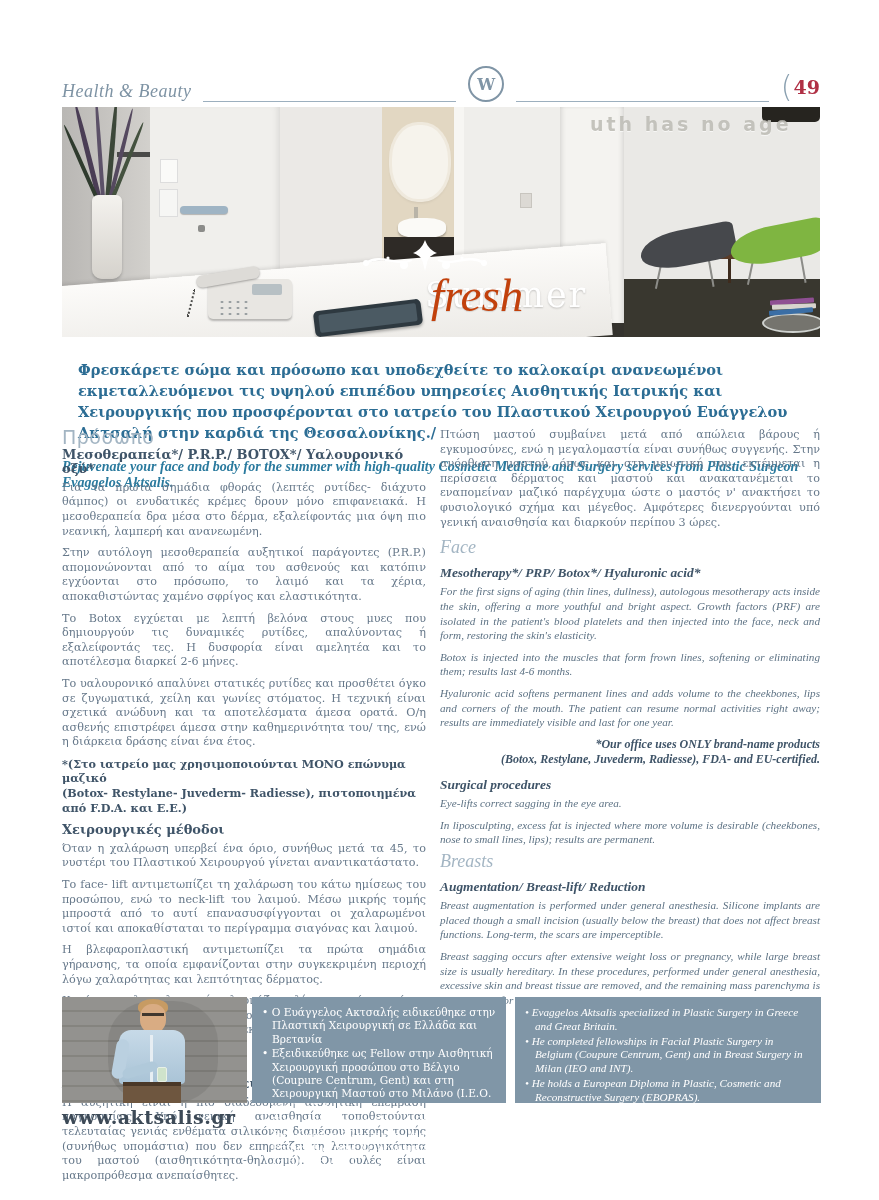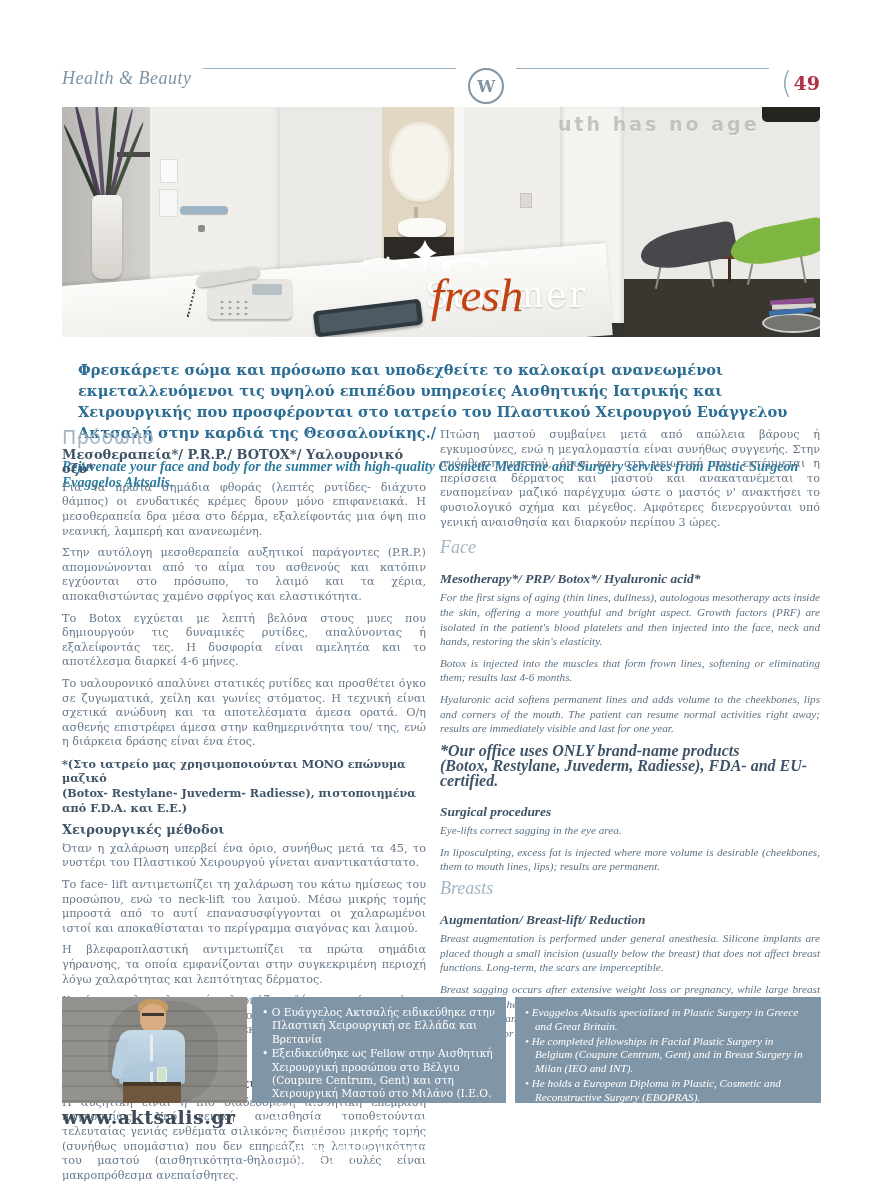--- a/index.html
+++ b/index.html
@@ -1,21 +1,21 @@
 <!DOCTYPE html>
 <html><head>
 <meta charset="utf-8">
 <style>
   html,body{margin:0;padding:0;background:#ffffff;}
   .page{position:relative;width:879px;height:1200px;background:#ffffff;overflow:hidden;
         font-family:"DejaVu Serif",serif;-webkit-font-smoothing:antialiased;}
 
   
   .mag-header{position:absolute;left:62px;top:68px;width:758px;height:34px;
-              display:flex;align-items:flex-start;}
+              display:flex;align-items:flex-end;}
   .mag-title{font-family:"Liberation Serif",serif;font-style:italic;font-size:18px;
              color:#7e93a4;white-space:nowrap;letter-spacing:.5px;}
   .rule{flex:1;height:1px;background:#9cafbe;margin:0 12px;}
   .logo-circle{width:32px;height:32px;border:2px solid #8095a6;border-radius:50%;
                display:flex;align-items:center;justify-content:center;flex:0 0 auto;}
   .logo-w{font-family:"DejaVu Serif",serif;font-size:16px;font-weight:bold;color:#8095a6;}
   .page-num{display:flex;align-items:center;white-space:nowrap;}
   .paren{font-size:30px;font-weight:200;color:#8aa0b0;font-family:"DejaVu Sans",sans-serif;
          margin-right:1px;line-height:30px;}
   .num{font-size:19px;font-weight:bold;color:#b03045;font-family:"DejaVu Serif",serif;}
@@ -65,21 +65,21 @@
   .cl2{left:648px;top:150px;transform:rotate(-10deg);}
   .cl3{left:688px;top:148px;transform:rotate(12deg);}
   .cl4{left:740px;top:146px;transform:rotate(-10deg);}
   .h-sidetable{left:648px;top:138px;width:42px;height:14px;background:#5a3c28;border-radius:2px;}
   .h-sidetableleg{left:666px;top:150px;width:3px;height:26px;background:#3e2b1d;}
   .h-magtable{left:700px;top:206px;width:58px;height:16px;border:2px solid #cfd2cf;border-radius:50%;background:rgba(230,232,230,.35);}
   .mag{height:5px;width:44px;border-radius:1px;}
   .m1{left:708px;top:192px;background:#8f4f93;transform:rotate(-4deg);}
   .m2{left:710px;top:197px;background:#d8d4ce;transform:rotate(-2deg);}
   .m3{left:707px;top:202px;background:#3b6ea5;transform:rotate(-5deg);}
-  .h-walltext{left:496px;top:6px;width:240px;font-family:"DejaVu Sans",sans-serif;
+  .h-walltext{left:528px;top:6px;width:240px;font-family:"DejaVu Sans",sans-serif;
               font-weight:bold;font-size:19px;letter-spacing:3px;color:rgba(186,184,178,.85);
               text-shadow:0 1px 0 rgba(255,255,255,.6);}
   .h-desk{left:-12px;top:158px;width:560px;height:92px;transform:rotate(-4.5deg);
           background:linear-gradient(180deg,#fcfbf9,#ebe9e5);box-shadow:0 -2px 4px rgba(0,0,0,.10);}
   .h-phone{left:132px;top:168px;width:98px;height:46px;}
   .phone-body{left:14px;top:4px;width:84px;height:40px;background:#e8e6e2;border-radius:5px;
               box-shadow:0 2px 2px rgba(0,0,0,.25);}
   .phone-display{left:58px;top:9px;width:30px;height:11px;background:#b7c0c4;border-radius:2px;}
   .phone-keys{left:24px;top:24px;width:34px;height:16px;
       background-image:radial-gradient(#9aa0a2 1.5px,transparent 1.7px);background-size:8px 6px;}
@@ -109,24 +109,24 @@
   .col{position:absolute;top:428px;color:#66788a;font-size:11.2px;line-height:14.6px;}
   .col-left{left:62px;width:364px;font-family:"DejaVu Serif",serif;}
   .col-right{left:440px;width:380px;font-family:"Liberation Serif",serif;}
   .col p{margin:0 0 7px 0;text-align:justify;}
   .sec-gr{font-family:"DejaVu Sans",sans-serif;font-weight:normal;font-size:19px;color:#a3b5c3;
           margin:2px 0 3px 0;letter-spacing:.5px;}
   .sub-gr{font-size:13px;font-weight:bold;color:#3f5468;margin:0 0 4px 0;}
   .note-gr{font-size:11.2px;font-weight:bold;color:#3f5468;margin:2px 0 8px 0;line-height:14.6px;}
   .sec-en{font-family:"Liberation Serif",serif;font-style:italic;font-weight:normal;font-size:18px;
           color:#a3b5c3;margin:4px 0 2px 0;}
-  .sub-en{font-style:italic;font-size:13.4px;font-weight:bold;color:#3f5468;margin:17px 0 4px 0;}
+  .sub-en{font-style:italic;font-size:13.4px;font-weight:bold;color:#3f5468;margin:11px 0 4px 0;}
   .col-right p{font-style:italic;color:#5d7284;}
   .col-right p.gr-cont{font-style:normal;font-family:"DejaVu Serif",serif;color:#66788a;margin-bottom:10px;}
-  .note-en{font-style:italic;font-size:16px;font-weight:bold;color:#3f5468;margin:2px 0 6px 0;line-height:15px;}
+  .note-en{font-style:italic;font-size:12px;font-weight:bold;color:#3f5468;margin:2px 0 6px 0;line-height:15px;text-align:right;}
 
   
   .doctor-photo{position:absolute;left:62px;top:997px;width:185px;height:106px;overflow:hidden;
       background:repeating-linear-gradient(180deg,#93928f 0 13px,#85847f 13px 15px);}
   .doctor-photo *{position:absolute;}
   .d-shadow{left:46px;top:4px;width:110px;height:102px;background:rgba(0,0,0,.08);border-radius:40%;}
   .d-hair{left:76px;top:2px;width:30px;height:16px;background:#c79b63;border-radius:50% 50% 40% 40%;}
   .d-head{left:78px;top:7px;width:26px;height:29px;background:#d9ac83;border-radius:45%;}
   .d-glasses{left:80px;top:16px;width:22px;height:6px;border-top:3px solid #40372e;}
   .d-shirt{left:57px;top:33px;width:66px;height:54px;background:linear-gradient(180deg,#c7dae8,#a9c3d6);
@@ -244,50 +244,50 @@
   <div class="intro">
     <p class="intro-gr">Φρεσκάρετε σώμα και πρόσωπο και υποδεχθείτε το καλοκαίρι ανανεωμένοι  εκμεταλλευόμενοι τις υψηλού επιπέδου υπηρεσίες Αισθητικής Ιατρικής και Χειρουργικής που προσφέρονται στο ιατρείο του Πλαστικού Χειρουργού Ευάγγελου Ακτσαλή στην καρδιά της Θεσσαλονίκης./</p>
     <p class="intro-en">Rejuvenate your face and body for the summer with high-quality Cosmetic Medicine and Surgery services from Plastic Surgeon Evaggelos Aktsalis.</p>
   </div>
 
   <div class="col col-left">
     <h2 class="sec-gr">Πρόσωπο</h2>
     <h3 class="sub-gr">Μεσοθεραπεία*/ P.R.P./ BOTOX*/ Υαλουρονικό οξύ*</h3>
     <p>Για τα πρώτα σημάδια φθοράς (λεπτές ρυτίδες- διάχυτο θάμπος) οι ενυδατικές κρέμες δρουν μόνο επιφανειακά. Η μεσοθεραπεία δρα μέσα στο δέρμα, εξαλείφοντάς μια όψη πιο νεανική, λαμπερή και ανανεωμένη.</p>
     <p>Στην αυτόλογη μεσοθεραπεία αυξητικοί παράγοντες (P.R.P.) απομονώνονται από το αίμα του ασθενούς και κατόπιν εγχύονται στο πρόσωπο, το λαιμό και τα χέρια, αποκαθιστώντας χαμένο σφρίγος και ελαστικότητα.</p>
-    <p>Το Botox εγχύεται με λεπτή βελόνα στους μυες που δημιουργούν τις δυναμικές ρυτίδες, απαλύνοντας ή εξαλείφοντάς τες. Η δυσφορία είναι αμελητέα και το αποτέλεσμα διαρκεί 4-6 μήνες.</p>
+    <p>Το Botox εγχύεται με λεπτή βελόνα στους μυες που δημιουργούν τις δυναμικές ρυτίδες, απαλύνοντας ή εξαλείφοντάς τες. Η δυσφορία είναι αμελητέα και το αποτέλεσμα διαρκεί 2-6 μήνες.</p>
     <p>Το υαλουρονικό απαλύνει στατικές ρυτίδες και προσθέτει όγκο σε ζυγωματικά, χείλη και γωνίες στόματος. Η τεχνική είναι σχετικά ανώδυνη και τα αποτελέσματα άμεσα ορατά. Ο/η ασθενής επιστρέφει άμεσα στην καθημερινότητα του/ της, ενώ η διάρκεια δράσης είναι ένα έτος.</p>
     <div class="note-gr">
       <div>*(Στο ιατρείο μας χρησιμοποιούνται ΜΟΝΟ επώνυμα μαζικό</div>
       <div>(Botox- Restylane- Juvederm- Radiesse), πιστοποιημένα από F.D.A. και Ε.Ε.)</div>
     </div>
     <h3 class="sub-gr">Χειρουργικές μέθοδοι</h3>
     <p>Όταν η χαλάρωση υπερβεί ένα όριο, συνήθως μετά τα 45, το νυστέρι του Πλαστικού Χειρουργού γίνεται αναντικατάστατο.</p>
     <p>Το face- lift αντιμετωπίζει τη χαλάρωση του κάτω ημίσεως του προσώπου, ενώ το neck-lift του λαιμού. Μέσω μικρής τομής μπροστά από το αυτί επανασυσφίγγονται οι χαλαρωμένοι ιστοί και αποκαθίσταται το περίγραμμα σιαγόνας και λαιμού.</p>
     <p>Η βλεφαροπλαστική αντιμετωπίζει τα πρώτα σημάδια γήρανσης, τα οποία εμφανίζονται στην συγκεκριμένη περιοχή λόγω χαλαρότητας και λεπτότητας δέρματος.</p>
     <p>Κατά την λιπογλυπτική πλεονάζον λίπος εγχύεται όπου επιθυμούμε επιπλέον όγκο (συνήθως ζυγωματικά, ρινοπαρειακές, χείλη). Πλεονέκτημα της τεχνικής είναι η μονιμότητα του αποτελέσματος.</p>
     <h2 class="sec-gr">Μαστός</h2>
     <h3 class="sub-gr">Αυξητική / ανόρθωση/ μειωτική μαστού</h3>
     <p>Η αυξητική είναι η πιο διαδεδομένη αισθητική επέμβαση παγκοσμίως. Υπό γενική αναισθησία τοποθετούνται τελευταίας γενιάς ενθέματα σιλικόνης διαμέσου μικρής τομής (συνήθως υπομάστια) που δεν επηρεάζει τη λειτουργικότητα του μαστού (αισθητικότητα-θηλασμό). Οι ουλές είναι μακροπρόθεσμα ανεπαίσθητες.</p>
   </div>
 
   <div class="col col-right">
     <p class="gr-cont">Πτώση μαστού συμβαίνει μετά από απώλεια βάρους ή εγκυμοσύνες, ενώ η μεγαλομαστία είναι συνήθως συγγενής. Στην ανόρθωση μαστού, όπως και στη μειωτική του, εκτέμνεται η περίσσεια δέρματος και μαστού και ανακατανέμεται το εναπομείναν μαζικό παρέγχυμα ώστε ο μαστός ν' ανακτήσει το φυσιολογικό σχήμα και μέγεθος. Αμφότερες διενεργούνται υπό γενική αναισθησία και διαρκούν περίπου 3 ώρες.</p>
     <h2 class="sec-en">Face</h2>
     <h3 class="sub-en">Mesotherapy*/ PRP/ Botox*/ Hyaluronic acid*</h3>
-    <p>For the first signs of aging (thin lines, dullness), autologous mesotherapy acts inside the skin, offering a more youthful and bright aspect. Growth factors (PRF) are isolated in the patient's blood platelets and then injected into the face, neck and hands, restoring the skin's elasticity.</p>
+    <p>For the first signs of aging (thin lines, dullness), autologous mesotherapy acts inside the skin, offering a more youthful and bright aspect. Growth factors (PRF) are isolated in the patient's blood platelets and then injected into the face, neck and form, restoring the skin's elasticity.</p>
     <p>Botox is injected into the muscles that form frown lines, softening or eliminating them; results last 4-6 months.</p>
     <p>Hyaluronic acid softens permanent lines and adds volume to the cheekbones, lips and corners of the mouth. The patient can resume normal activities right away; results are immediately visible and last for one year.</p>
     <div class="note-en">
       <div>*Our office uses ONLY brand-name products</div>
       <div>(Botox, Restylane, Juvederm, Radiesse), FDA- and EU-certified.</div>
     </div>
     <h3 class="sub-en">Surgical procedures</h3>
     <p>Eye-lifts correct sagging in the eye area.</p>
-    <p>In liposculpting, excess fat is injected where more volume is desirable (cheekbones, them to mouth lines, lips); results are permanent.</p>
+    <p>In liposculpting, excess fat is injected where more volume is desirable (cheekbones, nose to small lines, lips); results are permanent.</p>
     <h2 class="sec-en">Breasts</h2>
     <h3 class="sub-en">Augmentation/ Breast-lift/ Reduction</h3>
     <p>Breast augmentation is performed under general anesthesia. Silicone implants are placed though a small incision (usually below the breast) that does not affect breast functions. Long-term, the scars are imperceptible.</p>
     <p>Breast sagging occurs after extensive weight loss or pregnancy, while large breast size is usually hereditary. In these procedures, performed under general anesthesia, excessive skin and breast tissue are removed, and the remaining mass parenchyma is redistributed for normal breast shape and size.</p>
   </div>
 
   <div class="doctor-photo">
     <div class="d-shadow"></div>
     <div class="d-hair"></div>
     <div class="d-head"></div>

